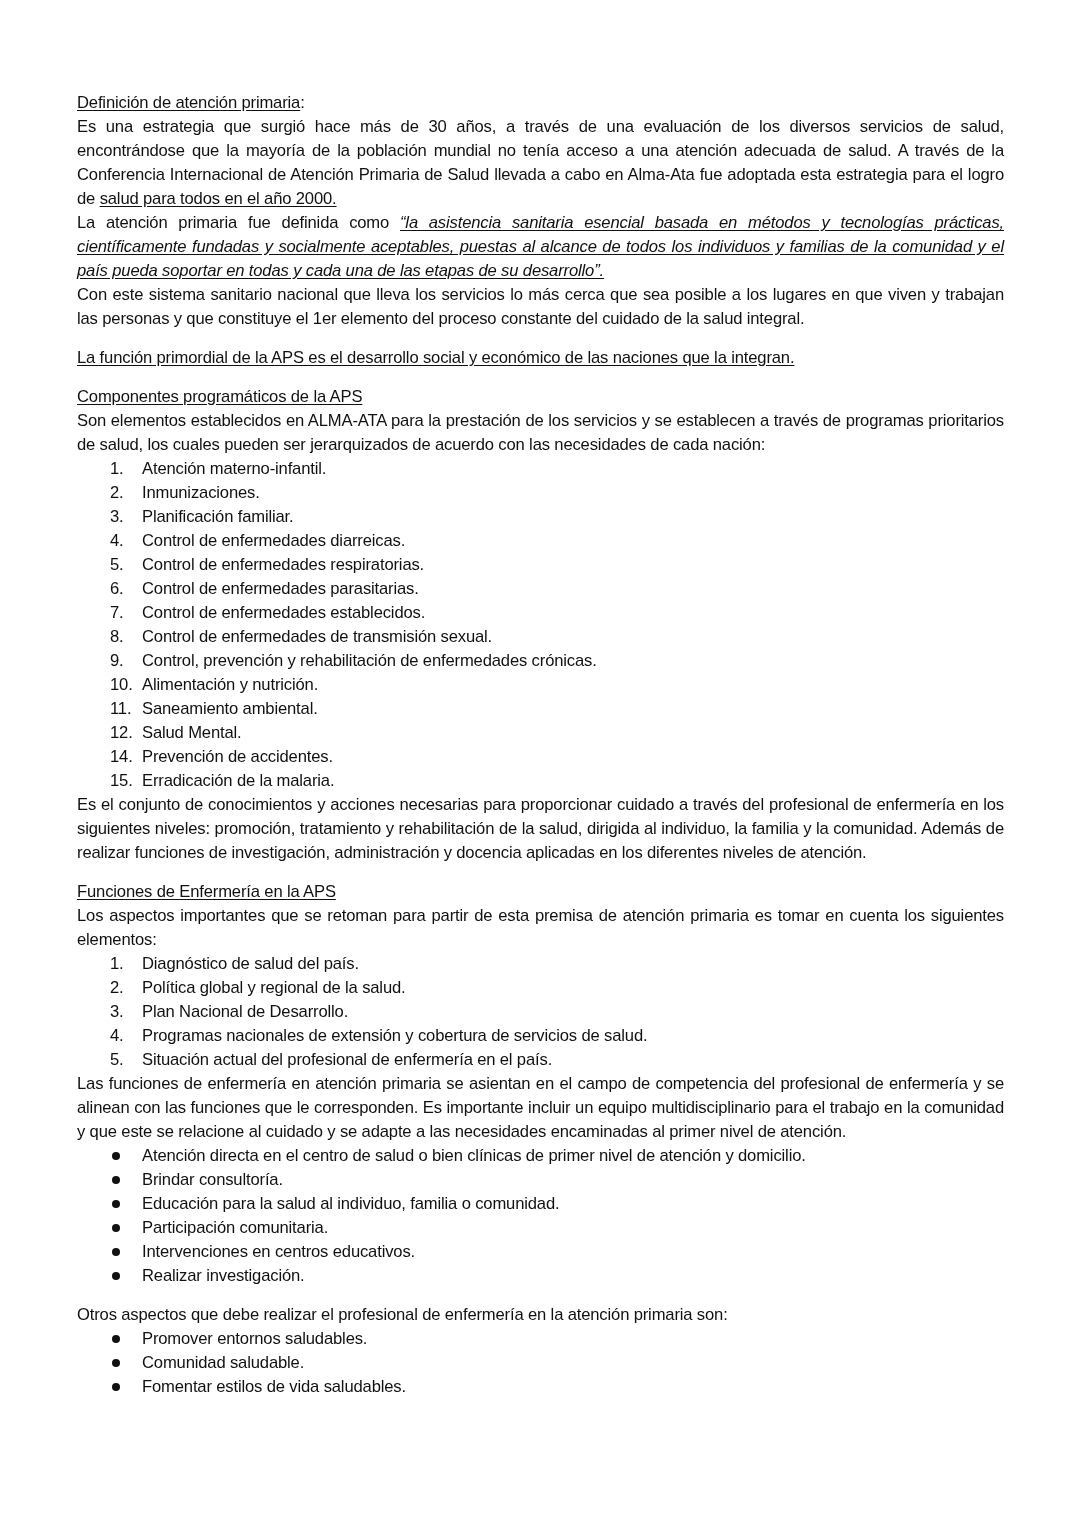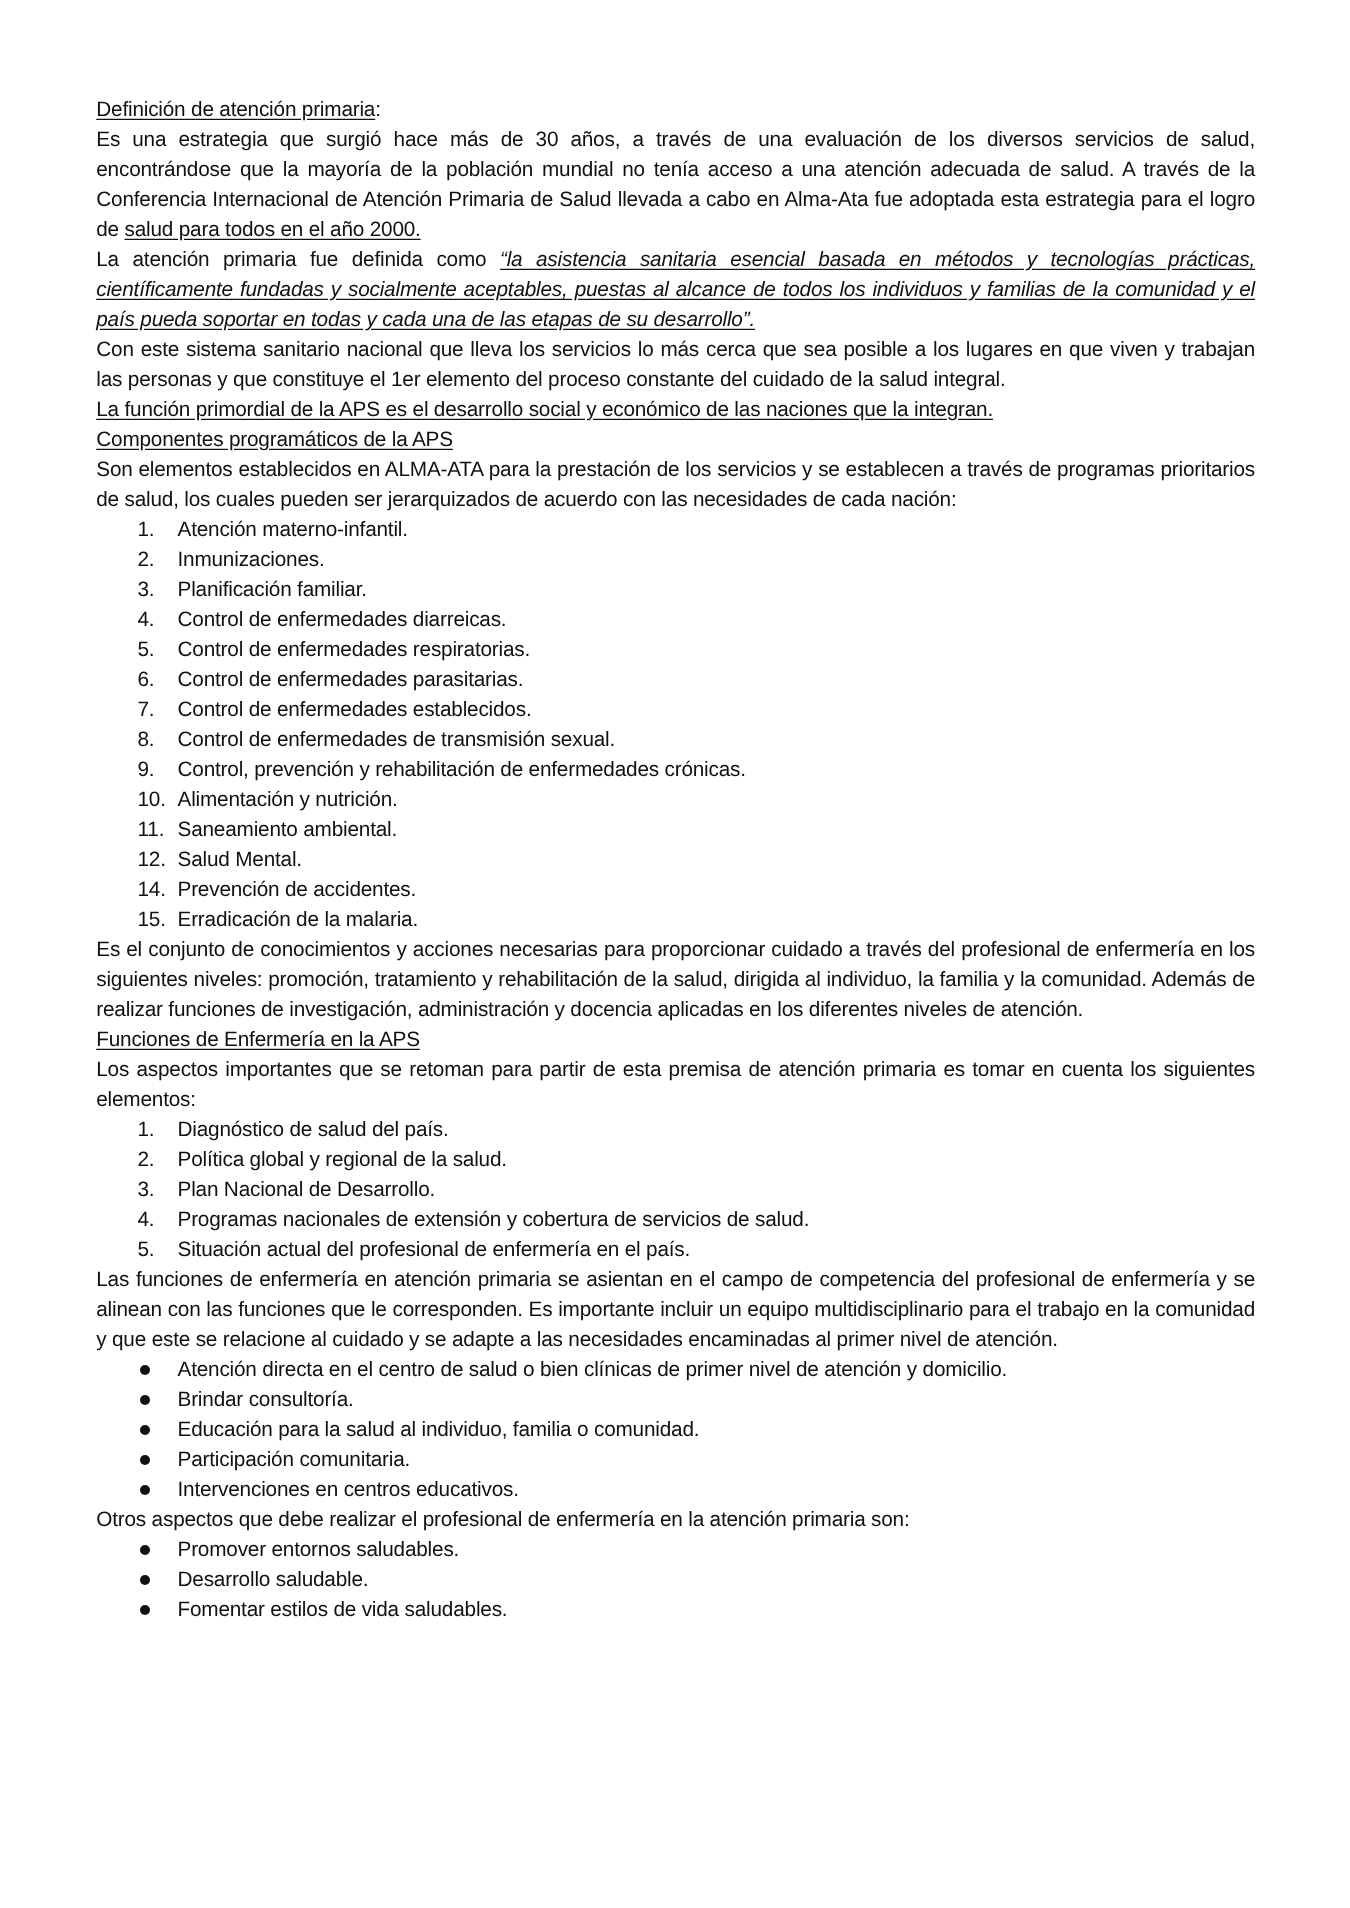--- a/index.html
+++ b/index.html
@@ -14,21 +14,21 @@
   .page {
     position: absolute;
     left: 77px;
     top: 76px;
     width: 927px;
     font-size: 16.6px;
     line-height: 24px;
     letter-spacing: -0.15px;
   }
   .p { margin: 0; text-align: justify; }
-  .p.left { text-align: left; }
+  .p.left { text-align: left; margin-top: 15px; }
   .u { text-decoration: underline; text-underline-offset: 2px; }
   .b { font-weight: normal; }
   .i { font-style: italic; }
   ol.num, ul.bul {
     margin: 0;
     padding: 0;
     list-style: none;
   }
   ol.num li, ul.bul li {
     position: relative;
@@ -102,23 +102,24 @@
   </ol>
 
   <p class="p">Las funciones de enfermería en atención primaria se asientan en el campo de competencia del profesional de enfermería y se alinean con las funciones que le corresponden. Es importante incluir un equipo multidisciplinario para el trabajo en la comunidad y que este se relacione al cuidado y se adapte a las necesidades encaminadas al primer nivel de atención.</p>
 
   <ul class="bul">
     <li><span class="dot"></span><span>Atención directa en el centro de salud o bien clínicas de primer nivel de atención y domicilio.</span></li>
     <li><span class="dot"></span><span>Brindar consultoría.</span></li>
     <li><span class="dot"></span><span>Educación para la salud al individuo, familia o comunidad.</span></li>
     <li><span class="dot"></span><span>Participación comunitaria.</span></li>
     <li><span class="dot"></span><span>Intervenciones en centros educativos.</span></li>
+    <li><span class="dot"></span><span>Realizar investigación.</span></li>
   </ul>
 
   <p class="p left">Otros aspectos que debe realizar el profesional de enfermería en la atención primaria son:</p>
 
   <ul class="bul">
     <li><span class="dot"></span><span>Promover entornos saludables.</span></li>
-    <li><span class="dot"></span><span>Desarrollo saludable.</span></li>
+    <li><span class="dot"></span><span>Comunidad saludable.</span></li>
     <li><span class="dot"></span><span>Fomentar estilos de vida saludables.</span></li>
   </ul>
 
 </div>
 
 </body></html>

